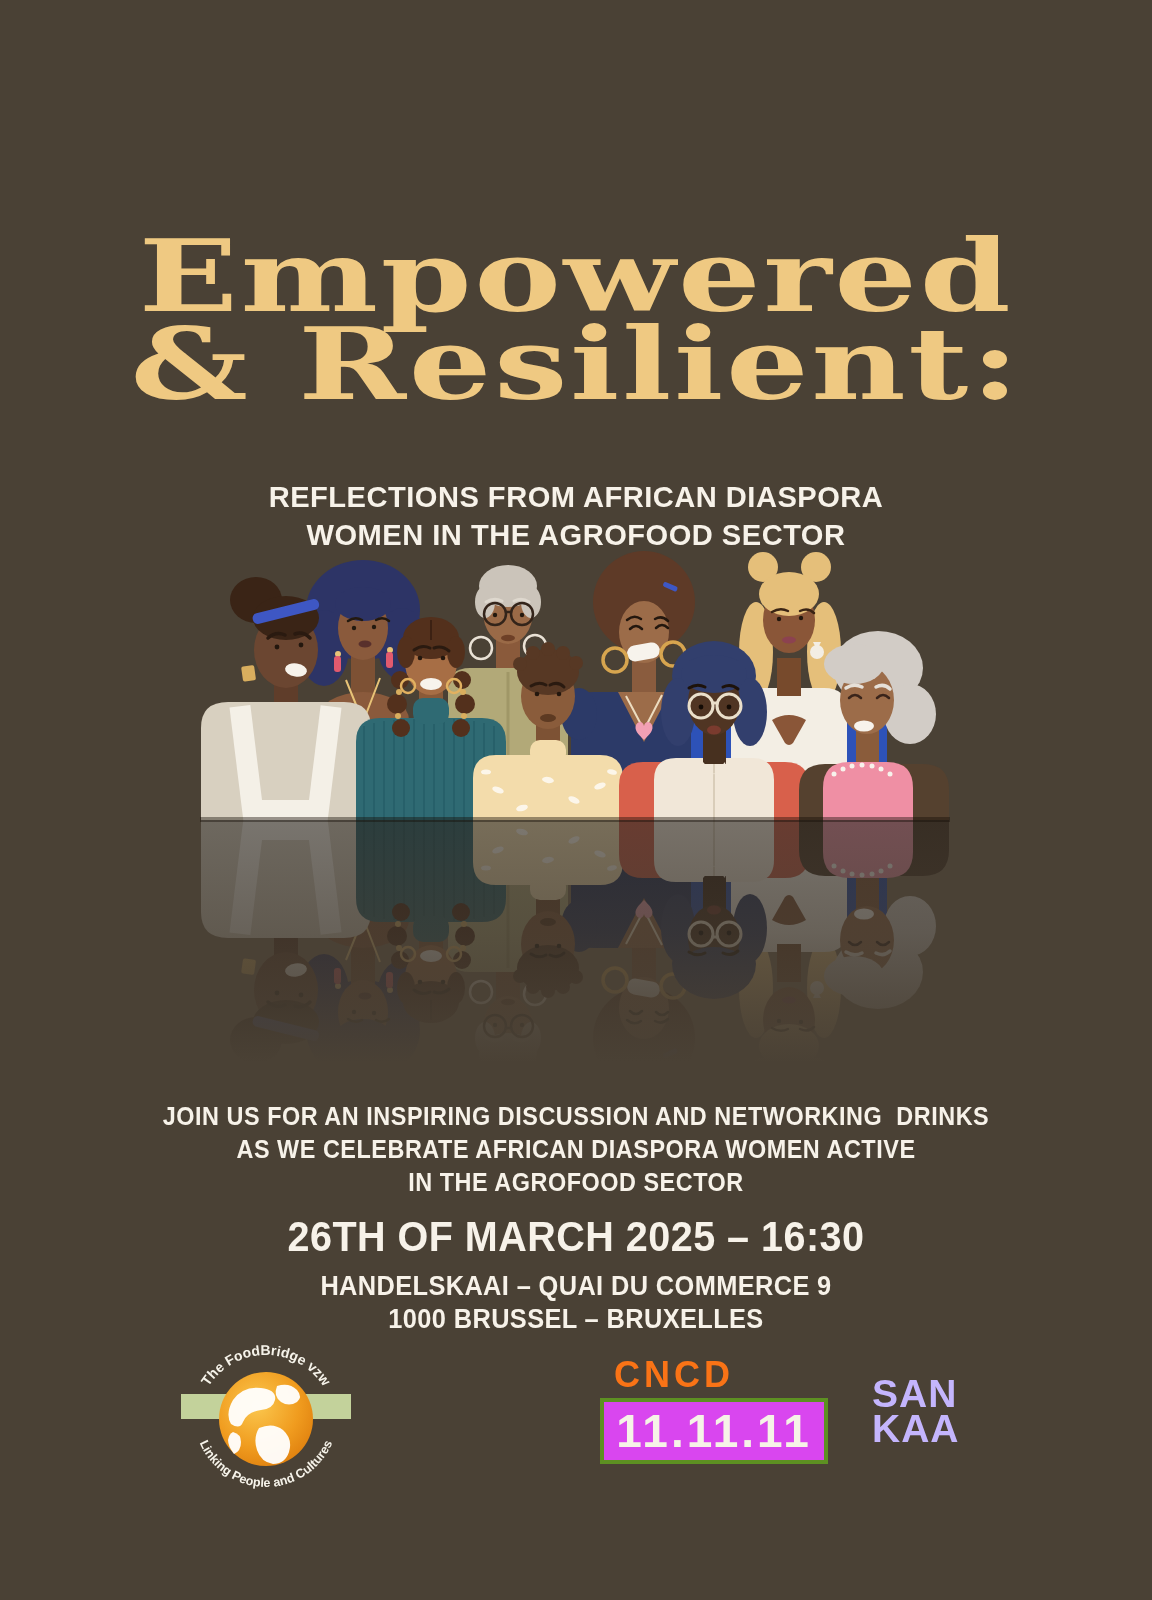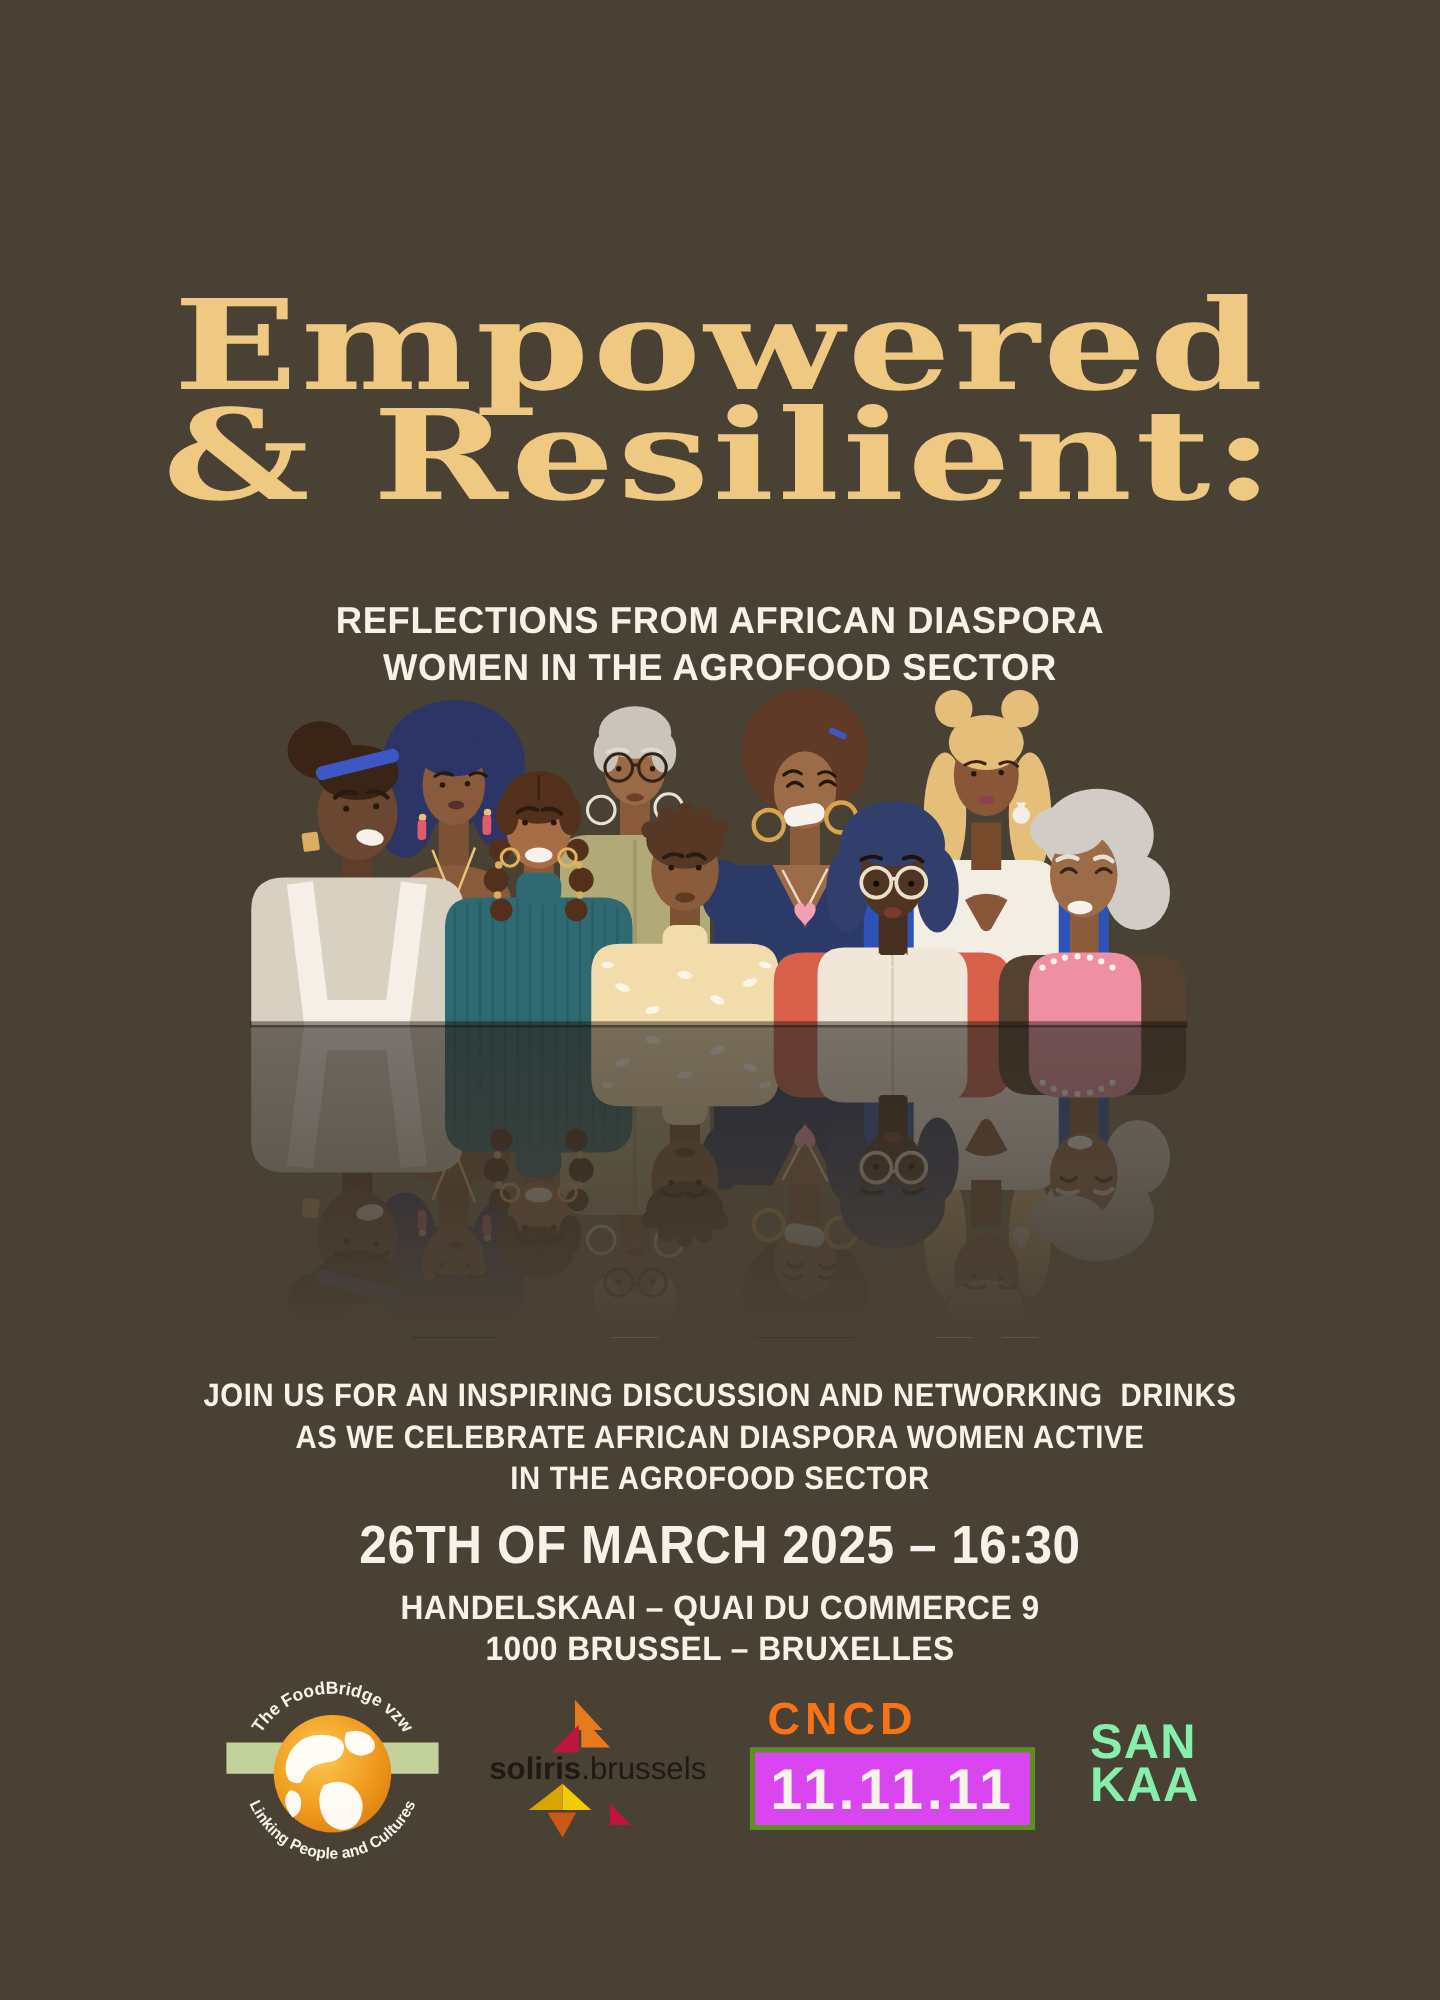--- a/index.html
+++ b/index.html
@@ -38,21 +38,21 @@
             letter-spacing:.4px;transform:scaleX(.94);transform-origin:50% 0;}
   
   .logo-foodbridge{position:absolute;left:181px;top:1336px;width:170px;height:170px;}
   .logo-soliris{position:absolute;left:368px;top:1350px;width:214px;height:130px;}
   .logo-cncd{position:absolute;left:600px;top:1356px;width:230px;}
   .cncd-org{font-weight:700;font-size:36px;letter-spacing:4px;color:#f97316;
             padding-left:14px;line-height:38px;}
   .cncd-box{margin-top:4px;width:220px;height:58px;background:#d946ef;
             border:4px solid #5d9022;display:flex;align-items:center;justify-content:center;}
   .cncd-num{font-weight:700;font-size:46px;letter-spacing:3px;color:#f6f3e7;}
-  .logo-sankaa{position:absolute;left:872px;top:1376px;color:#86efac;
+  .logo-sankaa{position:absolute;left:872px;top:1376px;color:#c4b5fd;
                font-weight:700;font-size:39px;line-height:35px;letter-spacing:1px;
                text-align:left;}
 </style>
 </head>
 <body>
 
 <div class="poster">
 
   <div class="title">
     <div>Empowered</div>
@@ -315,35 +315,20 @@
       </g>
       <text font-family="Liberation Sans,sans-serif" font-size="14" font-weight="700" fill="#f6f3ea">
         <textPath href="#fbArcTop" startOffset="50%" text-anchor="middle">The FoodBridge vzw</textPath>
       </text>
       <text font-family="Liberation Sans,sans-serif" font-size="12.5" font-weight="700" fill="#f6f3ea">
         <textPath href="#fbArcBottom" startOffset="50%" text-anchor="middle">Linking People and Cultures</textPath>
       </text>
     </svg>
   </div>
 
-  <div class="logo-soliris">
-    <svg width="214" height="130" viewBox="0 0 214 130">
-      <g>
-        <path d="M92 34 L92 10 L114 34 Z" fill="#e87a1e"></path>
-        <path d="M95 30 L73 52 L95 52 Z" fill="#c0143c"></path>
-        <path d="M97 23 L120 48 L97 48 Z" fill="#e87a1e"></path>
-        <path d="M82 77 L55 98 L82 98 Z" fill="#d8a400"></path>
-        <path d="M82 77 L105 98 L82 98 Z" fill="#f2cb05"></path>
-        <path d="M70 100 L93 100 L82 120 Z" fill="#c85a14"></path>
-        <path d="M120 93 L137 110 L120 110 Z" fill="#c0143c"></path>
-      </g>
-      <text x="97" y="73" text-anchor="end" font-family="Liberation Sans,sans-serif" font-size="25" font-weight="700" fill="#1f1a16">soliris</text>
-      <text x="97" y="73" text-anchor="start" font-family="Liberation Sans,sans-serif" font-size="25" font-weight="400" fill="#1f1a16">.brussels</text>
-    </svg>
-  </div>
 
   <div class="logo-cncd">
     <div class="cncd-org">CNCD</div>
     <div class="cncd-box">
       <span class="cncd-num">11.11.11</span>
     </div>
   </div>
 
   <div class="logo-sankaa">
     <div>SAN</div>

